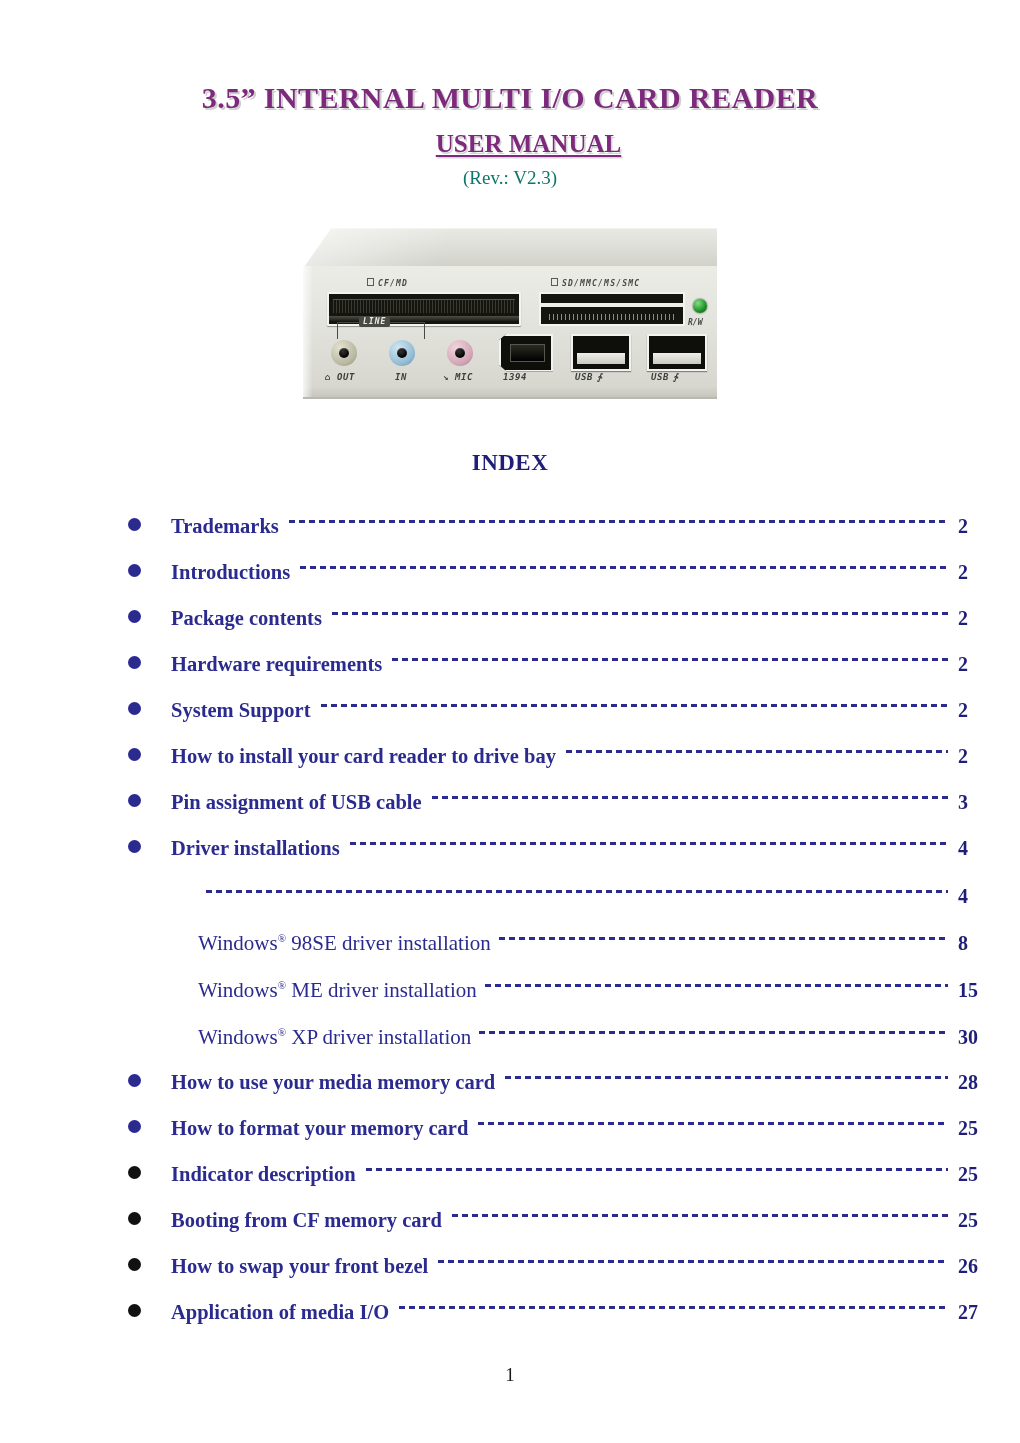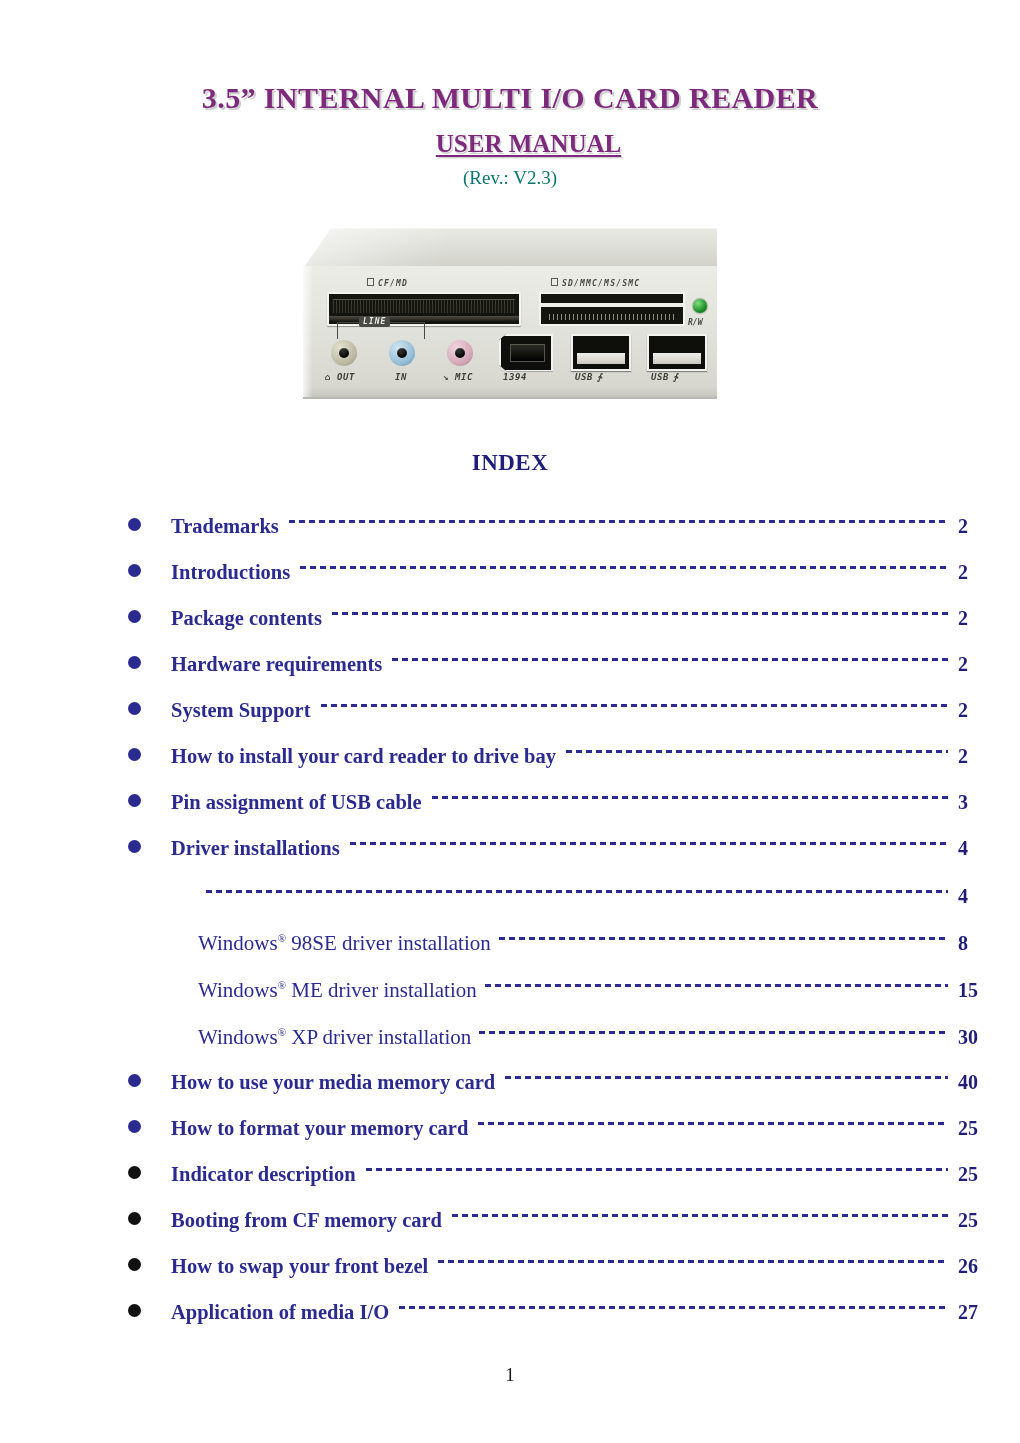--- a/index.html
+++ b/index.html
@@ -462,21 +462,21 @@
       </li>
       <li class="toc-row sub">
         <span class="toc-text">Windows<sup class="reg">®</sup> XP driver installation</span>
         <span class="leader"></span>
         <span class="toc-page">30</span>
       </li>
       <li class="toc-row">
         <span class="bullet blue"></span>
         <span class="toc-text">How to use your media memory card</span>
         <span class="leader"></span>
-        <span class="toc-page">40</span>
+        <span class="toc-page">28</span>
       </li>
       <li class="toc-row">
         <span class="bullet blue"></span>
         <span class="toc-text">How to format your memory card</span>
         <span class="leader"></span>
         <span class="toc-page">25</span>
       </li>
       <li class="toc-row">
         <span class="bullet black"></span>
         <span class="toc-text">Indicator description</span>

